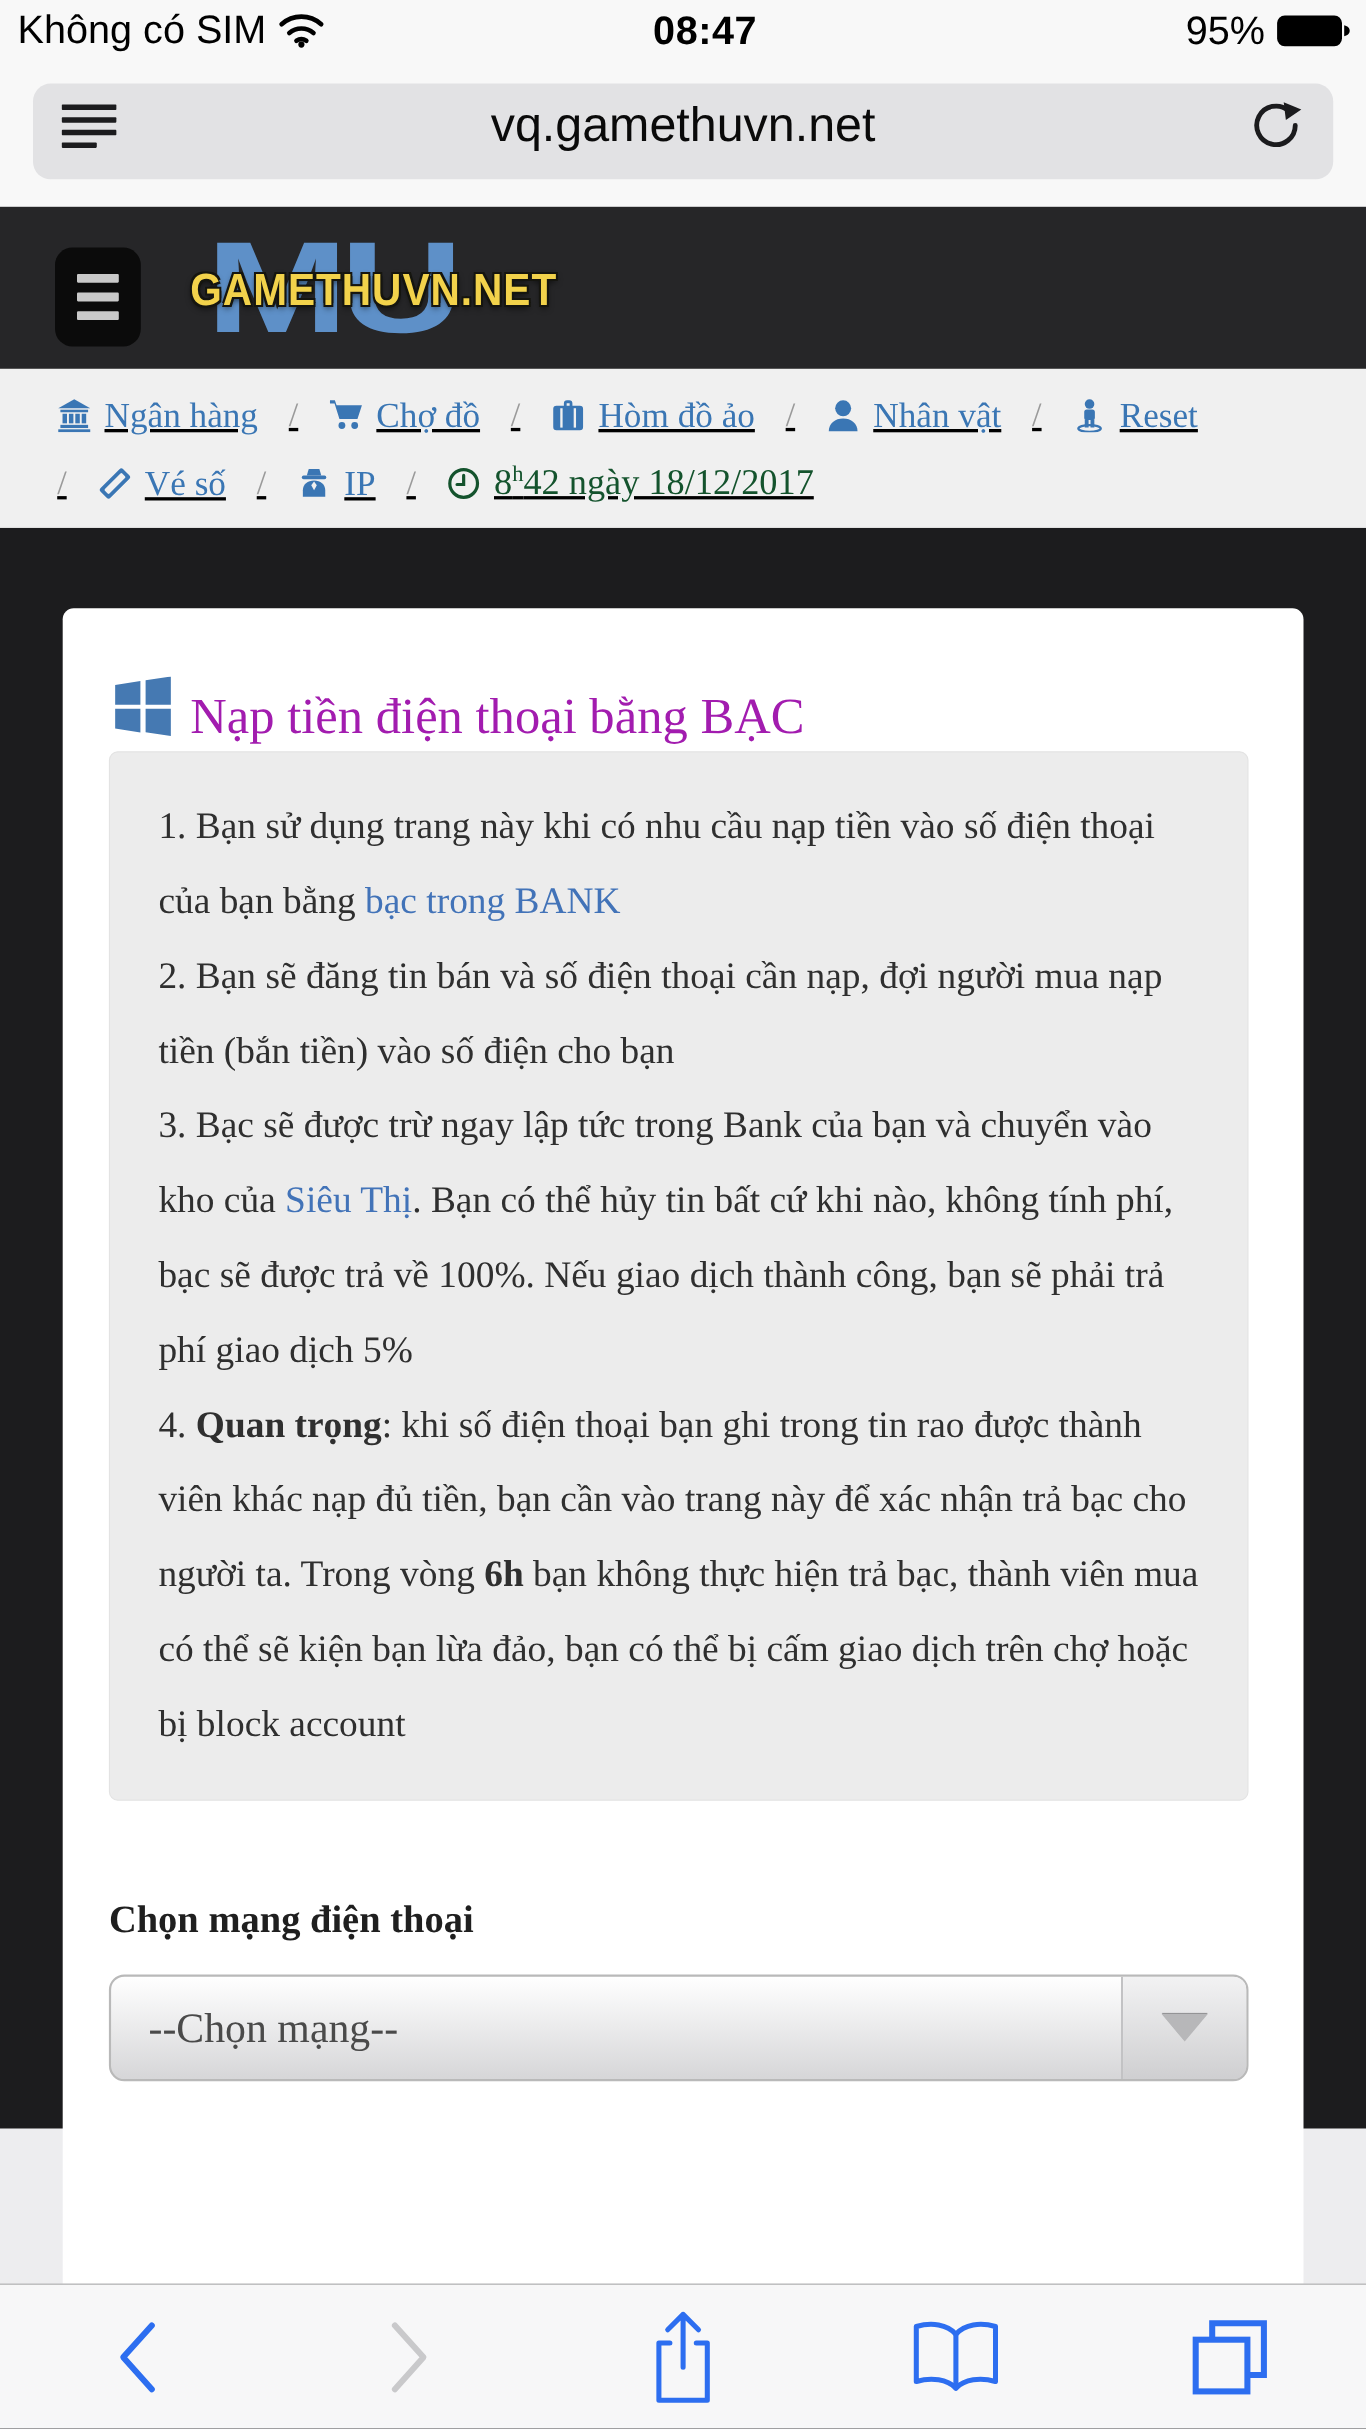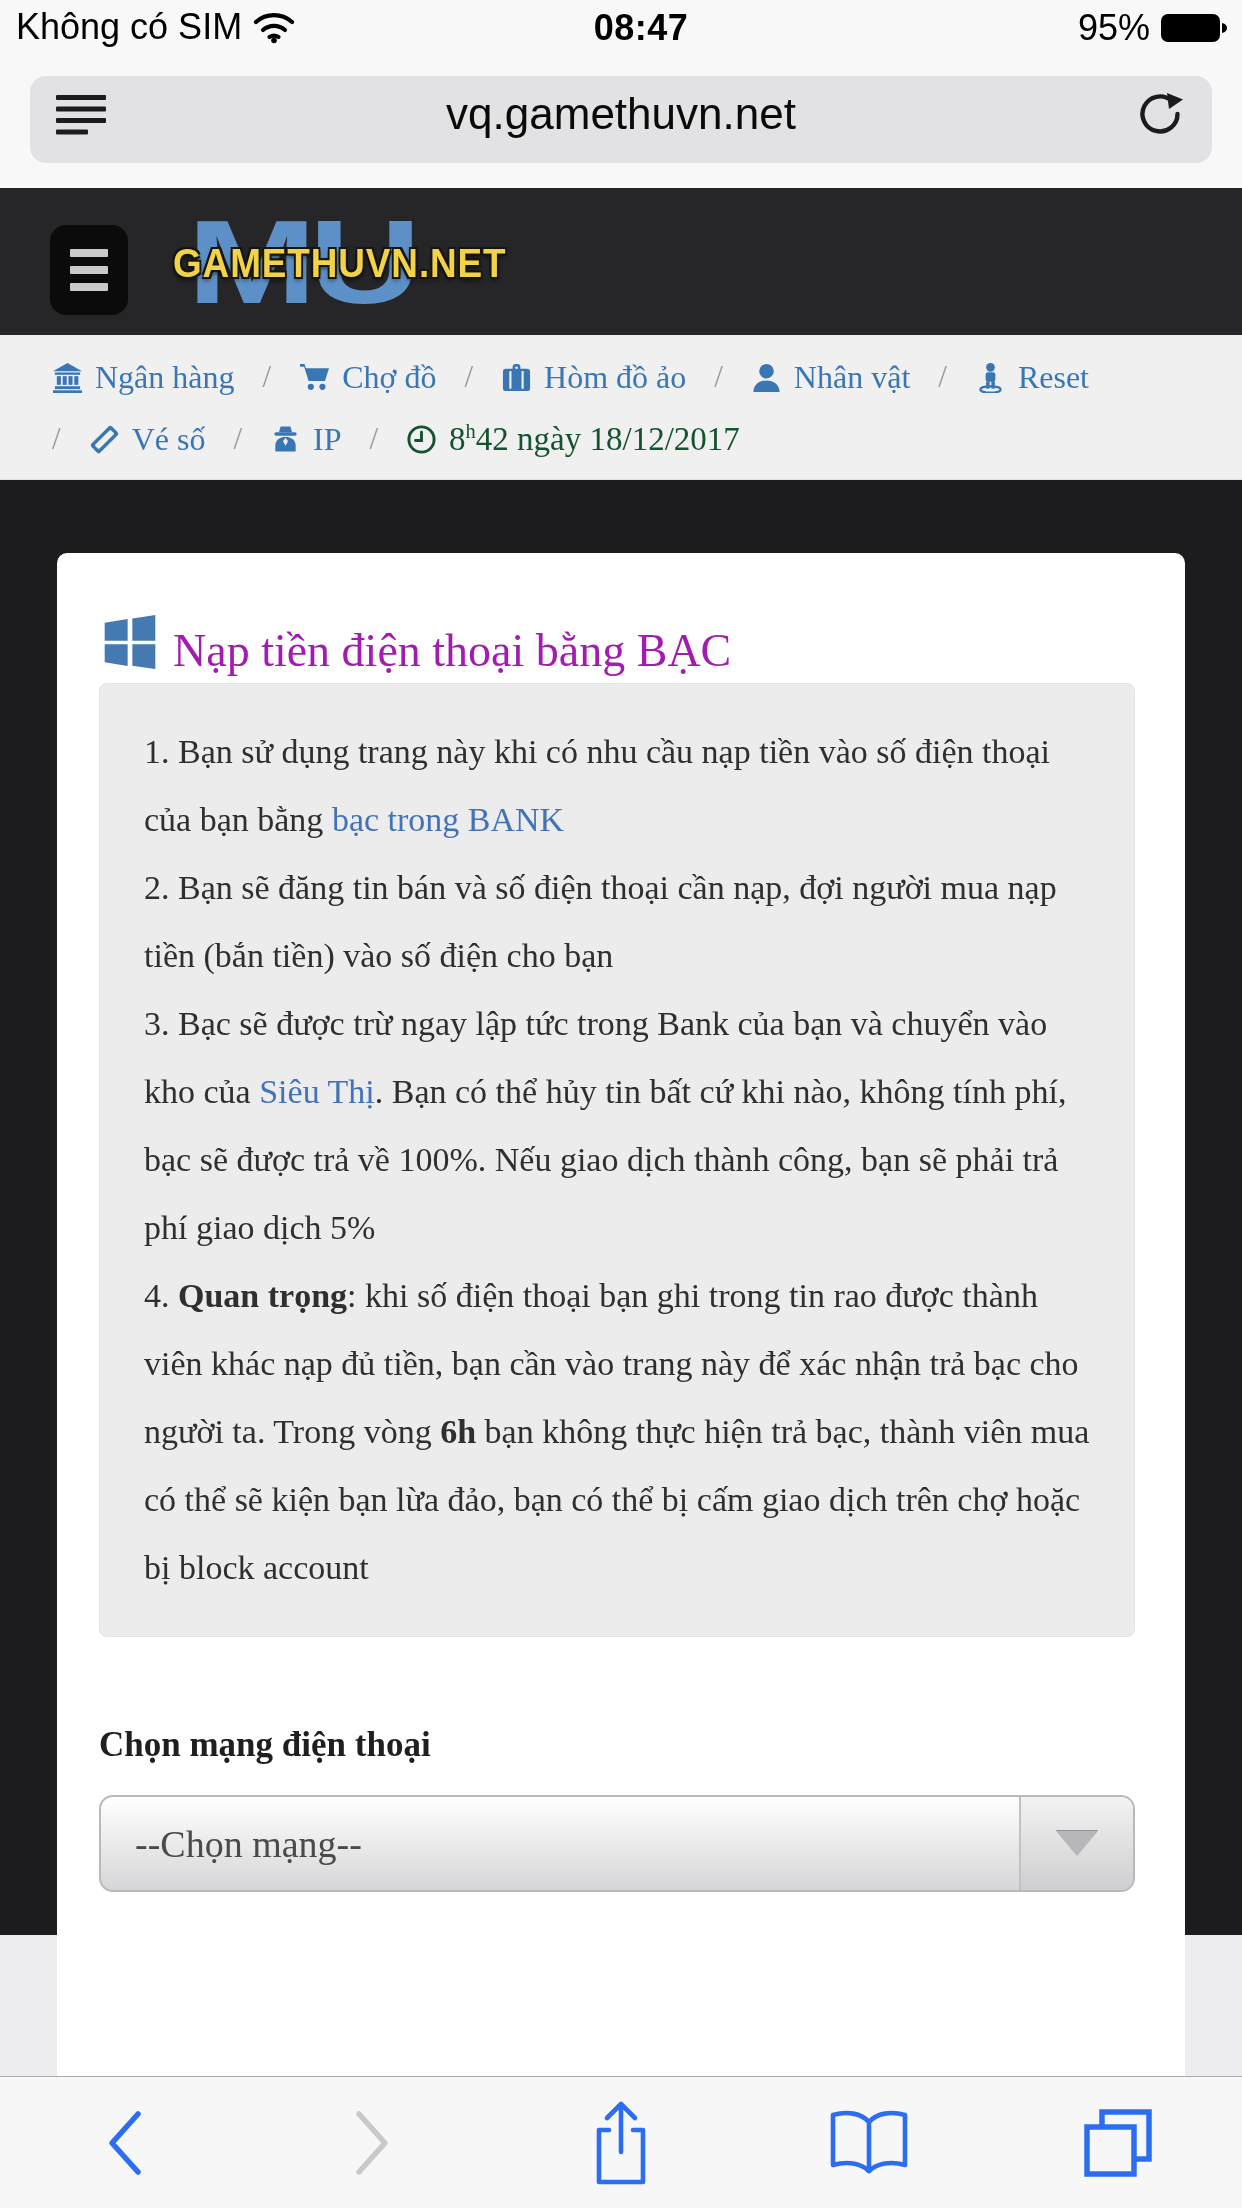--- a/index.html
+++ b/index.html
@@ -31,21 +31,21 @@
   .logo-mu{position:absolute;left:14px;top:28px;font-family:"Liberation Sans","DejaVu Sans",sans-serif;font-weight:700;
     font-size:118px;line-height:92px;color:#5e90c8;letter-spacing:-6px;transform:scaleX(1.32);transform-origin:left center;}
   .logo-text{position:absolute;left:0;top:52px;font-family:"Liberation Sans","DejaVu Sans",sans-serif;font-weight:700;
     font-size:41px;color:#f2d24b;letter-spacing:1px;white-space:nowrap;transform:scaleX(.9);transform-origin:left;
     text-shadow:2px 2px 0 #15150f,-2px -2px 0 #15150f,2px -2px 0 #15150f,-2px 2px 0 #15150f,0 3px 6px rgba(0,0,0,.7);}
   .quick-links{position:absolute;right:102px;top:0;height:147px;display:flex;align-items:center;gap:24px;
     color:#cdcdcd;font-size:38px;}
   .ql-caret{width:0;height:0;border-left:15px solid transparent;border-right:15px solid transparent;border-top:19px solid #b2b2b2;}
   
   .breadcrumb{position:absolute;top:335px;left:0;right:0;height:145px;background:#f0f0f0;z-index:15;
-    padding-left:52px;box-sizing:border-box;border-bottom:1px solid #e0e0e0;}
+    padding-left:52px;box-sizing:border-box;border-bottom:1px solid #e0e0e0;text-decoration:underline;}
   .bc-row{display:flex;align-items:center;height:62px;}
   .bc-row:first-child{margin-top:11px;}
   .bc-item{display:inline-flex;align-items:center;gap:12px;color:#3a76b4;font-size:32px;margin-right:28px;}
   .bc-time{color:#14532d;font-size:33px;}
   .bc-time sup{font-size:.62em;}
   .bc-icon{display:inline-flex;}
   .bc-icon svg{width:31px;height:31px;display:block;}
   .bc-sep{color:#9a9a9a;font-size:31px;margin-right:28px;}
   
   .dark-band{position:absolute;top:480px;left:0;right:0;height:1455px;background:#1c1c1e;}

